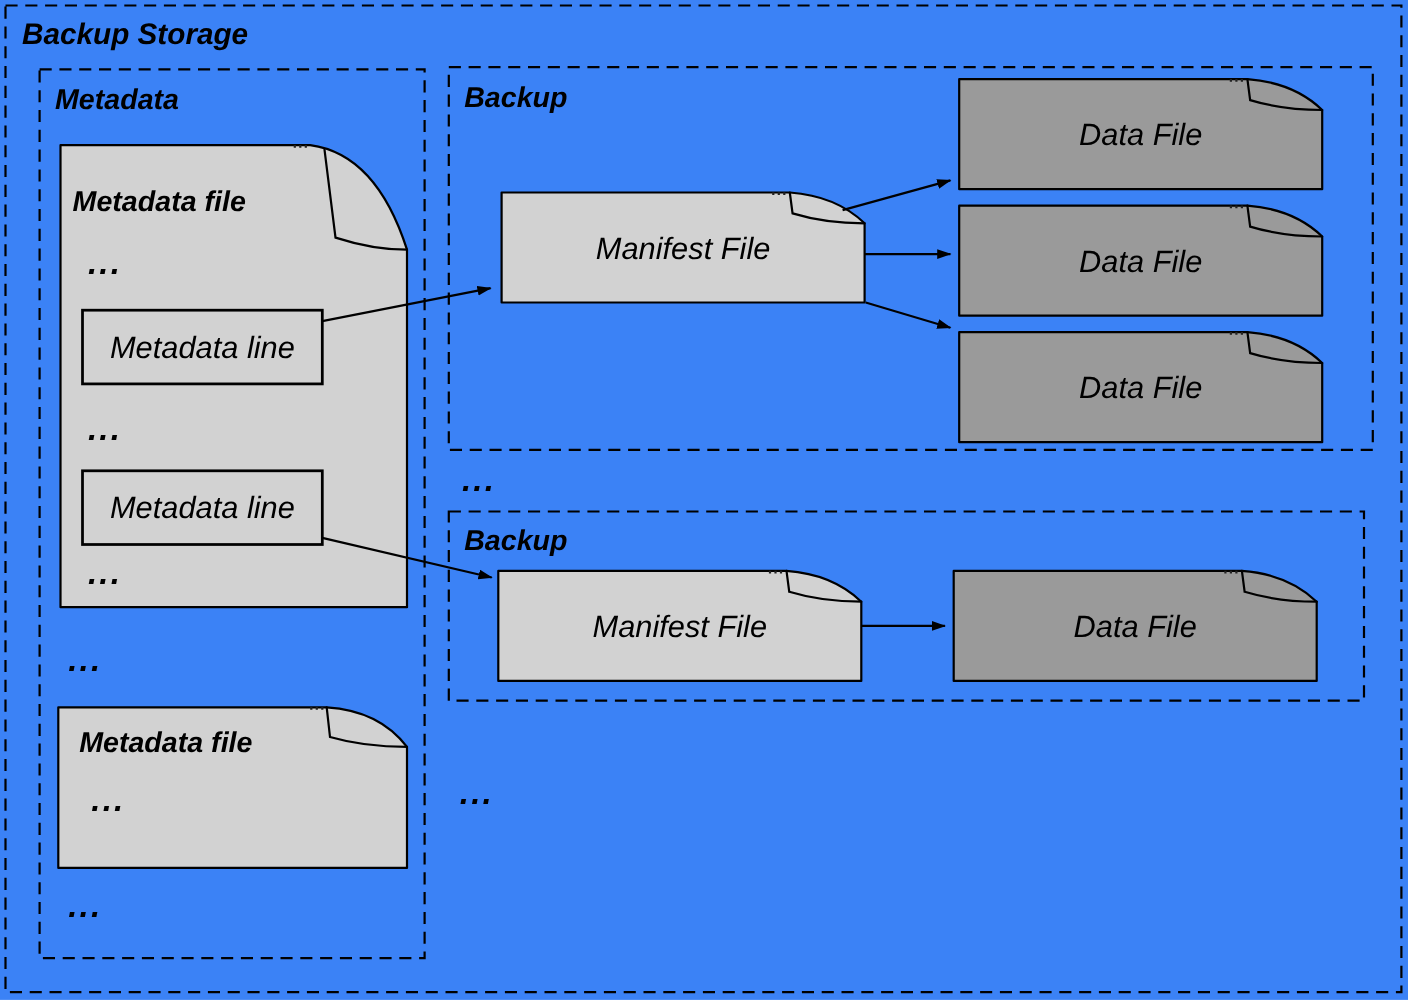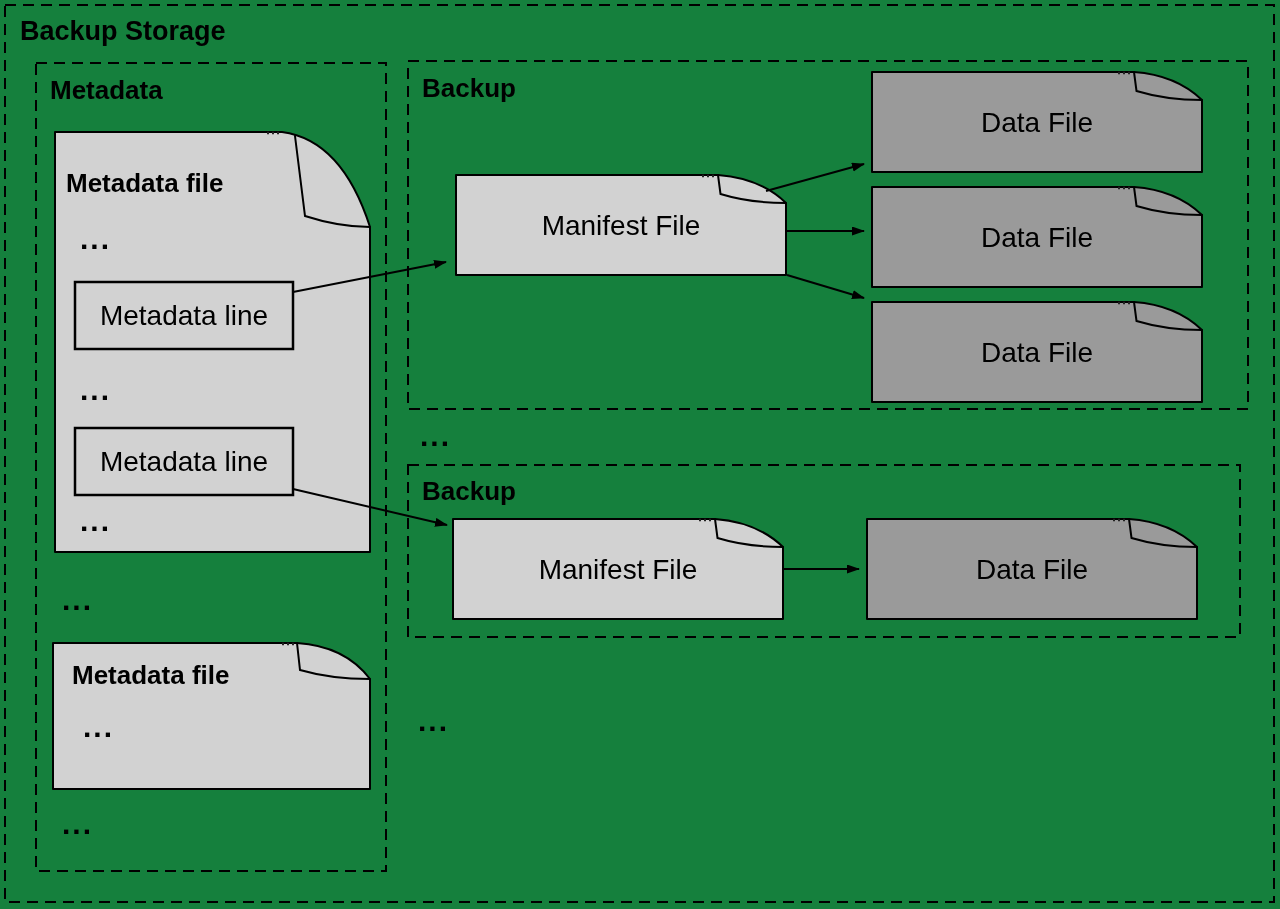--- a/index.html
+++ b/index.html
@@ -1,16 +1,16 @@
 <!DOCTYPE html>
 <html><head>
 <meta charset="utf-8">
 <style>
   html,body{margin:0;padding:0;background:#ffffff;}
-  #canvas{position:relative;width:1280px;height:909px;background:#15803d;overflow:hidden;}
+  #canvas{position:relative;width:1280px;height:909px;background:#3b82f6;overflow:hidden;font-style:italic;}
   svg{display:block;}
   text{font-family:"Liberation Sans","DejaVu Sans",sans-serif;fill:#000000;}
   .bold{font-weight:bold;}
   .lbl{font-size:26px;font-weight:bold;}
   .doc-text{font-size:28px;}
   .ellipsis{font-size:30px;font-weight:bold;letter-spacing:2px;}
   .dashed{fill:none;stroke:#000000;stroke-width:2;stroke-dasharray:11 7;}
   .doc{stroke:#000000;stroke-width:2;stroke-linejoin:round;}
   .flap{fill:none;stroke:#000000;stroke-width:2;stroke-linecap:round;}
   .folddots{fill:none;stroke:#222222;stroke-width:2.5;stroke-dasharray:2 3;}

